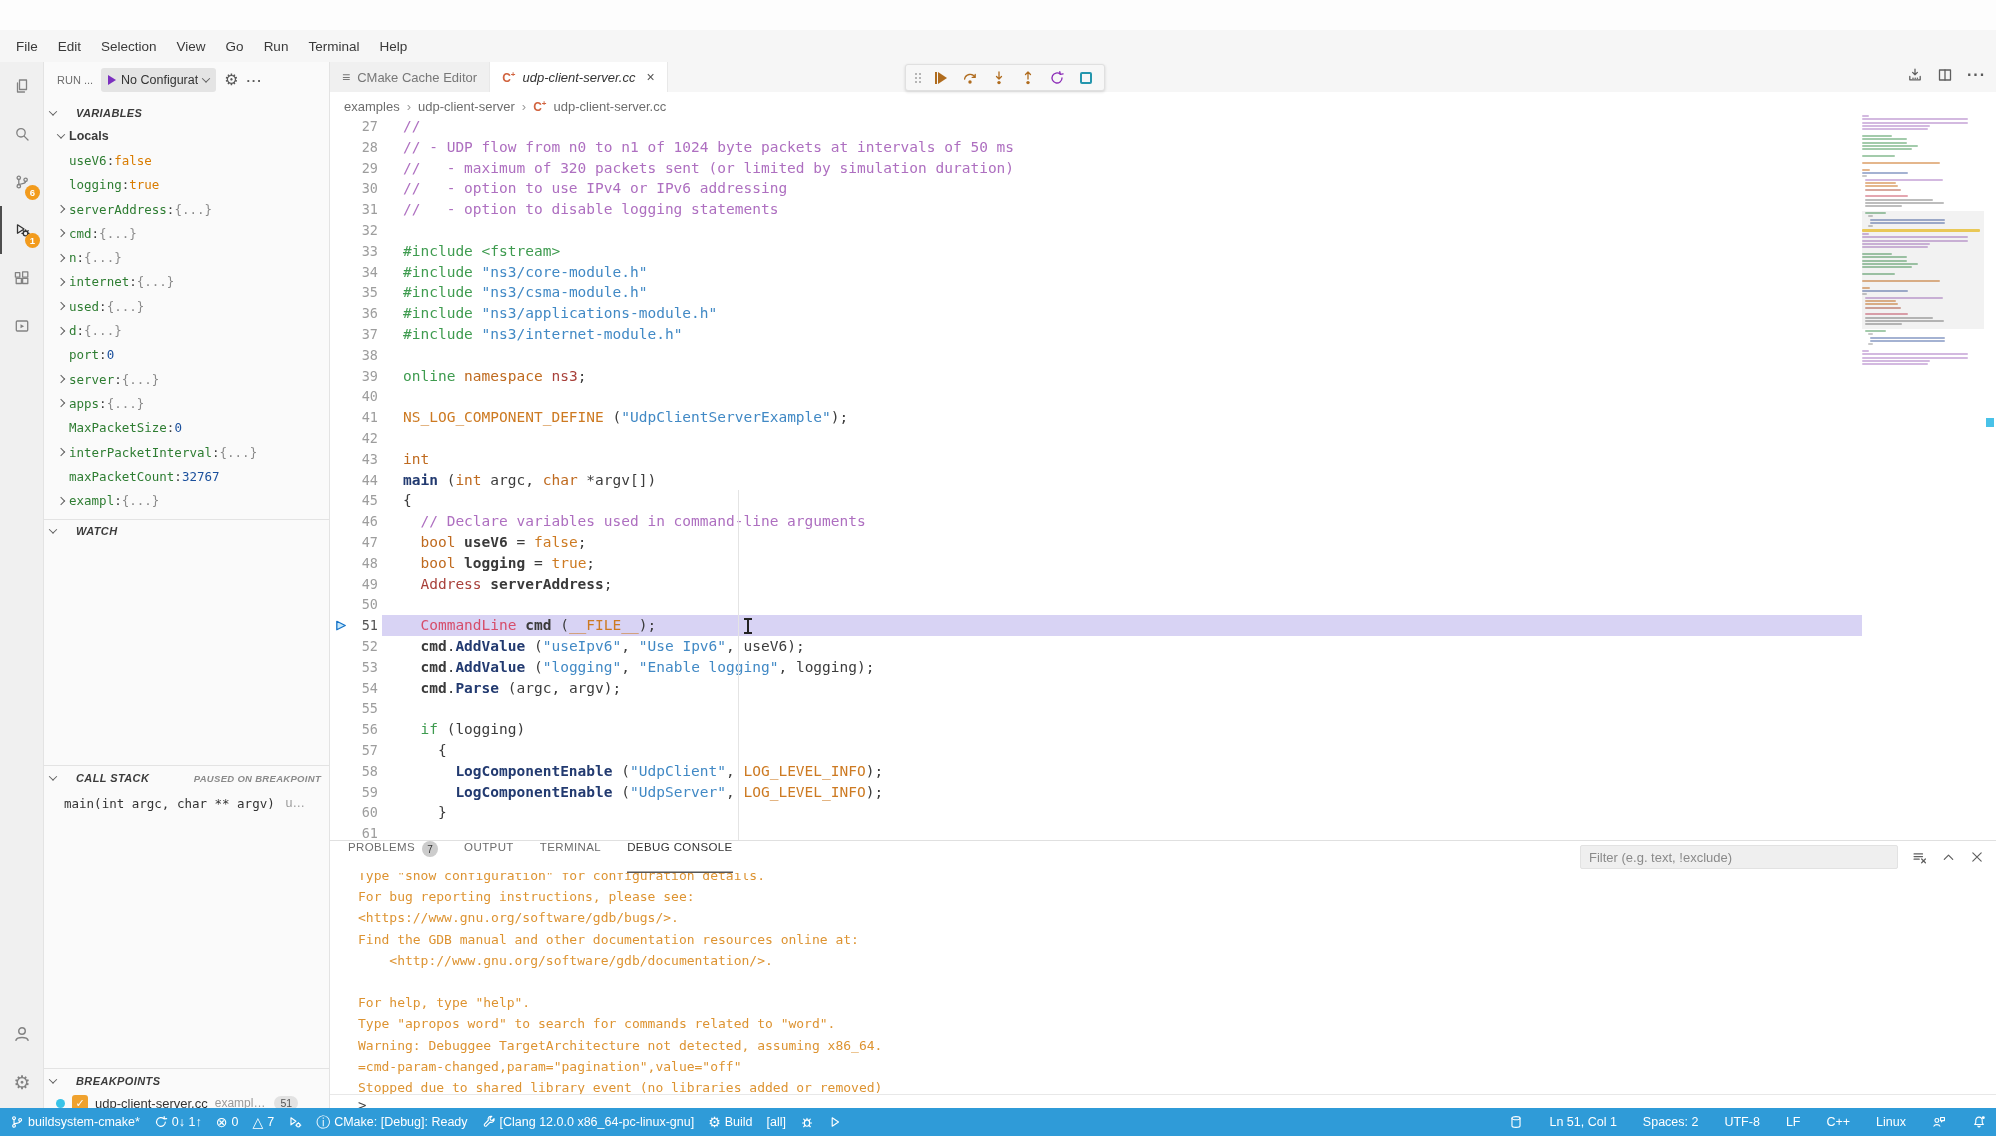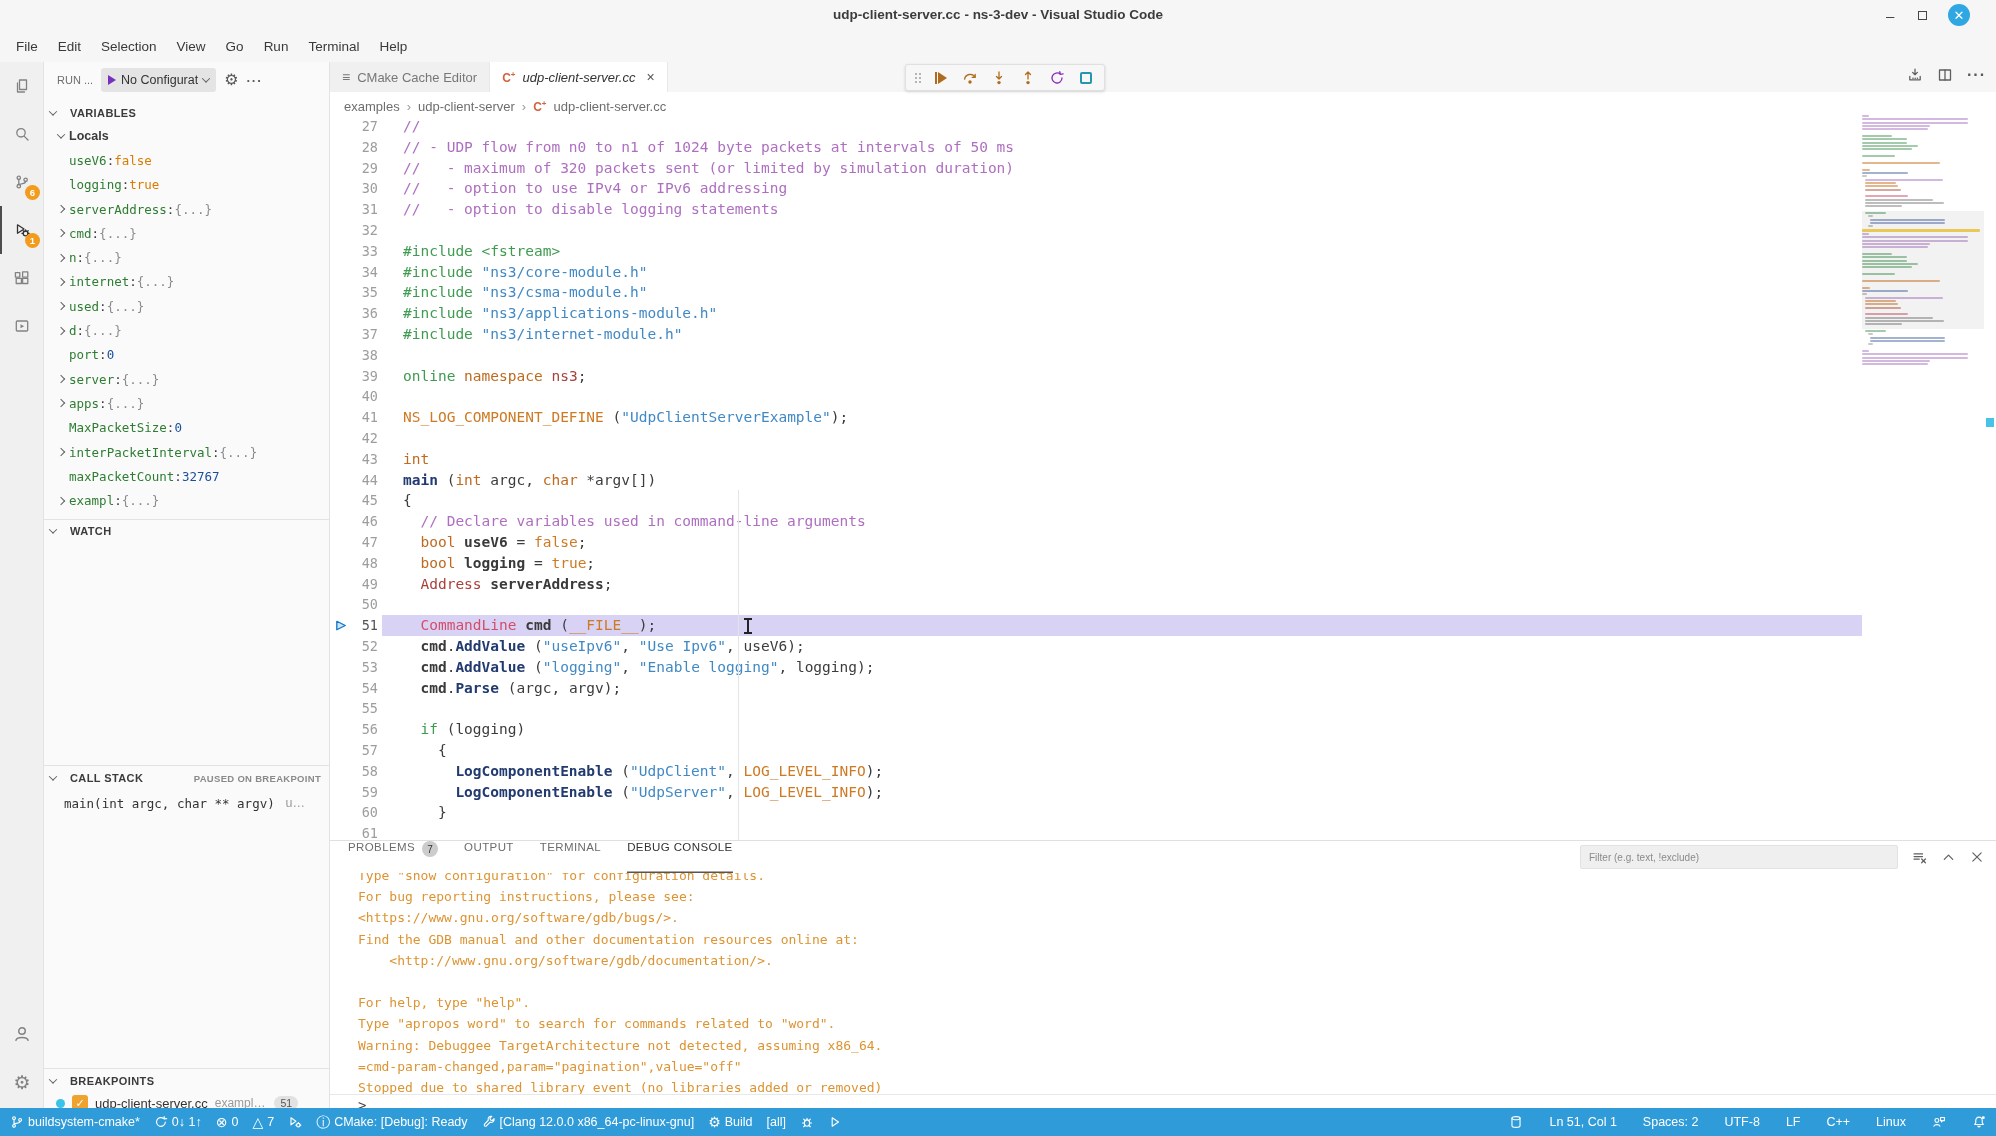--- a/index.html
+++ b/index.html
@@ -30,21 +30,21 @@
 
   
   #sidebar { left:44px; top:62px; width:286px; height:1046px; background:#fafafa; border-right:1px solid #e3e3e3; font-size:13px; color:#3b3b3b; }
   #run-header { display:flex; align-items:center; height:36px; padding-left:13px; gap:8px; }
   #run-label { font-size:11px; color:#6f6f6f; }
   #run-config { display:flex; align-items:center; gap:5px; background:#e4e4e4; border-radius:3px; height:24px; padding:0 7px; max-width:118px; }
   #run-config .play { width:0; height:0; border-left:8px solid #7b2fbf; border-top:5px solid transparent; border-bottom:5px solid transparent; }
   #run-config .lbl { font-size:12.5px; color:#333; white-space:nowrap; overflow:hidden; max-width:78px; }
   .gearglyph { font-size:16px; color:#5a5a5a; line-height:1; }
   .dots { color:#5a5a5a; font-weight:bold; letter-spacing:1px; }
-  .sec-header { display:flex; align-items:center; gap:14px; height:22px; padding-left:6px; font-size:11px; font-weight:bold; color:#3b3b3b; letter-spacing:.4px; }
+  .sec-header { display:flex; align-items:center; gap:20px; height:22px; padding-left:6px; font-size:11px; font-weight:bold; color:#3b3b3b; letter-spacing:.4px;font-style:italic; }
   .chev { width:6px; height:6px; border-right:1.4px solid #616161; border-bottom:1.4px solid #616161; display:inline-block; }
   .chev.down { transform:rotate(45deg) translate(-1px,-1px); }
   .chev.right { transform:rotate(-45deg); }
   .vrow { display:flex; align-items:center; height:24.3px; padding-left:8px; font-family:"DejaVu Sans Mono", monospace; font-size:12.5px; white-space:nowrap; }
   .vrow .tw { width:17px; display:flex; justify-content:center; }
   .vname { color:#2e7d32; }
   .vval.orange { color:#d97c00; }
   .vval.obj { color:#8a8a8a; }
   .vval.num { color:#1a4f9c; }
   #locals-row { font-family:"Liberation Sans", sans-serif; font-weight:bold; font-size:12.5px; }
@@ -101,49 +101,41 @@
 
   
   #panel { left:330px; top:840px; width:1666px; height:268px; background:#fff; border-top:1px solid #e0e0e0; overflow:hidden; }
   #panel-tabs { position:absolute; left:0; top:0; width:100%; height:32px; background:#fff; z-index:5; display:flex; align-items:center; padding-left:18px; gap:26px; }
   .ptab { display:flex; align-items:flex-start; gap:7px; font-size:11.5px; letter-spacing:.4px; color:#6d6d6d; height:32px; }
   .ptab.active { color:#333; box-shadow:inset 0 -1.5px 0 #555; }
   .ptab .pbadge { background:#ccc; color:#333; border-radius:9px; min-width:16px; height:16px; font-size:10px;
     display:flex; align-items:center; justify-content:center; padding:0 4px; }
   #panel-right { position:absolute; right:12px; top:4px; display:flex; align-items:center; gap:14px; z-index:6; color:#5f5f5f; }
   #filter-input { width:318px; height:24px; background:#efefef; border:1px solid #e2e2e2; border-radius:2px;
-    font-size:10px; color:#333; padding:0 8px; outline:none; }
+    font-size:13px; color:#333; padding:0 8px; outline:none; }
   #filter-input::placeholder { color:#8a8a8a; }
   #console { position:absolute; left:28px; top:-8px; width:1600px; padding-top:32px;
     font-family:"DejaVu Sans Mono", monospace; font-size:13px; line-height:21.2px; color:#dd9331; white-space:pre; }
   #console-prompt { position:absolute; left:0; top:253px; width:1666px; border-top:1px solid #e8e8e8; padding:2px 0 0 28px;
     font-family:"DejaVu Sans Mono", monospace; font-size:14px; color:#444; }
 
   
   #statusbar { left:0; top:1108px; width:1996px; height:28px; background:#2f9bd8; color:#fff;
     display:flex; align-items:center; font-size:12.5px; padding:0 10px; }
   .st-item { display:flex; align-items:center; gap:4px; margin-right:14px; white-space:nowrap; }
   .st-right { margin-left:auto; display:flex; align-items:center; }
   .st-right .st-item { margin-right:0; margin-left:26px; }
   .glyph { font-size:13px; line-height:1; }
   svg.ic { display:block; }
 </style>
 </head>
 <body>
 
 <div id="stage">
 
-  <div id="titlebar" class="abs">
-    <div id="window-title">udp-client-server.cc - ns-3-dev - Visual Studio Code</div>
-    <div id="btn-min" class="abs winctl">–</div>
-    <div id="btn-max" class="abs winctl">
-        <span class="sq"></span>
-      </div>
-    <div id="btn-close" class="abs">✕</div>
-  </div>
 
   <div id="menubar" class="abs">
       <span class="menu-item">File</span>
       <span class="menu-item">Edit</span>
       <span class="menu-item">Selection</span>
       <span class="menu-item">View</span>
       <span class="menu-item">Go</span>
       <span class="menu-item">Run</span>
       <span class="menu-item">Terminal</span>
       <span class="menu-item">Help</span>

